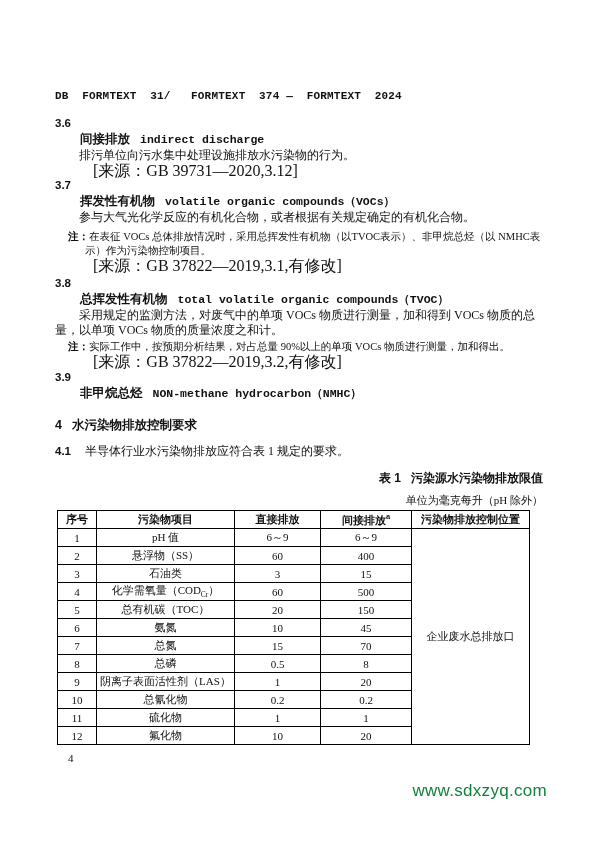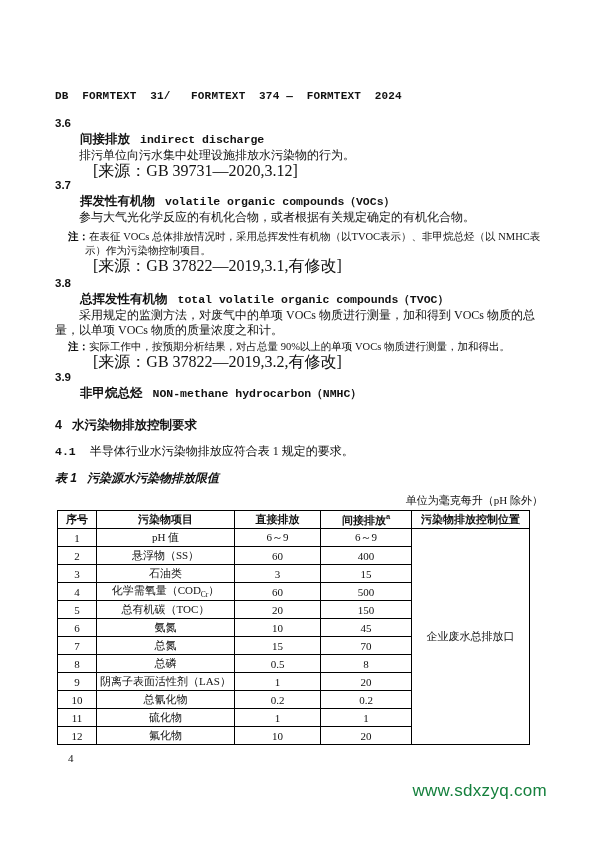--- a/index.html
+++ b/index.html
@@ -24,24 +24,24 @@
   .s36 { margin-top:13px; }
   .s38 { margin-top:3px; }
   .s39 { margin-top:1px; }
   .s38 .note-p { margin-top:2px; }
   .s39 .source-line { margin-top:3px; }
 
   .h4-line { margin-top:16px; font-family:"Liberation Sans", sans-serif;
              font-weight:bold; font-size:12.5px; line-height:15px; }
   .h4-num { margin-right:10px; }
   .p41 { margin-top:11px; font-size:12px; line-height:15px; }
-  .p41-num { font-family:Liberation Mono, monospace; font-weight:600; font-size:11.5px; margin-right:14px; }
-
-  .tbl-caption { margin-top:12px; text-align:left; font-family:"Liberation Sans", sans-serif;
-                 font-weight:bold; font-size:12px; line-height:15px;font-style:italic; }
+  .p41-num { font-family:Liberation Sans, sans-serif; font-weight:600; font-size:11.5px; margin-right:14px; }
+
+  .tbl-caption { margin-top:12px; text-align:right; font-family:"Liberation Sans", sans-serif;
+                 font-weight:bold; font-size:12px; line-height:15px; }
   .cap-gap { display:inline-block; width:10px; }
   .unit-note { margin-top:7px; text-align:right; font-size:11px; line-height:14px; }
 
   table.limits { margin-top:3px; margin-left:2px; border-collapse:collapse;
                  width:472px; table-layout:fixed; }
   table.limits th, table.limits td { border:1px solid #000; text-align:center;
                  vertical-align:middle; padding:0; }
   table.limits { border:1.5px solid #000; }
   table.limits th { font-family:"Liberation Sans", sans-serif; font-weight:bold;
                  font-size:11px; height:18px; }

